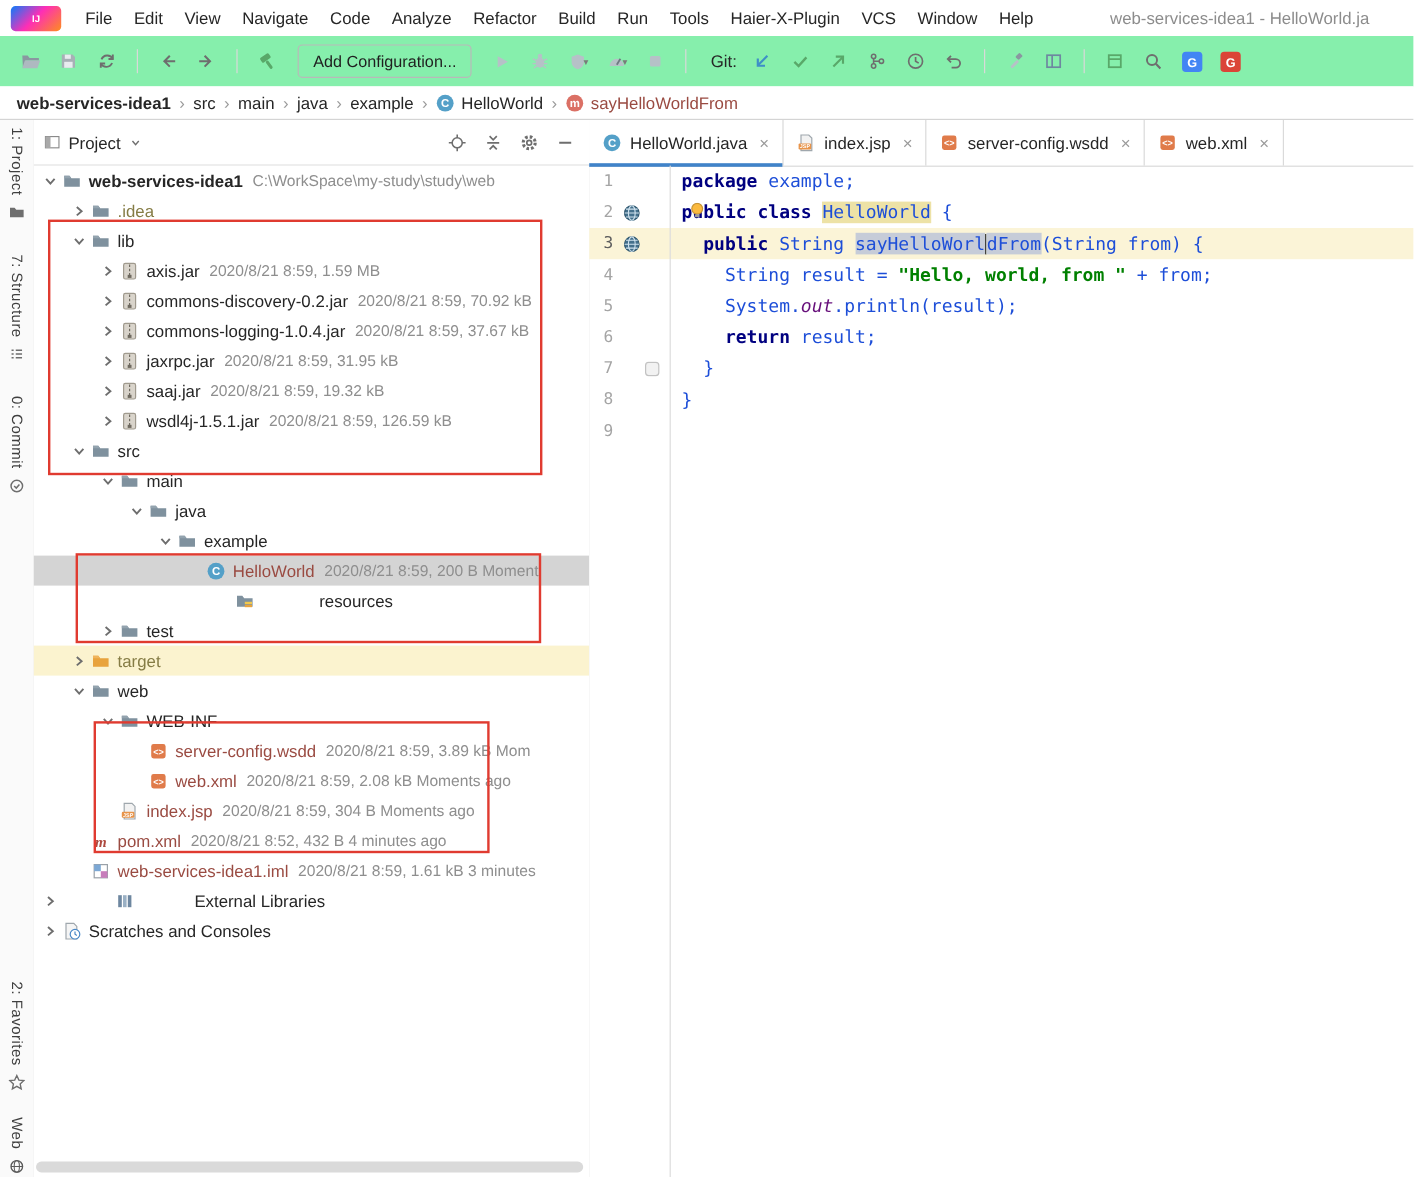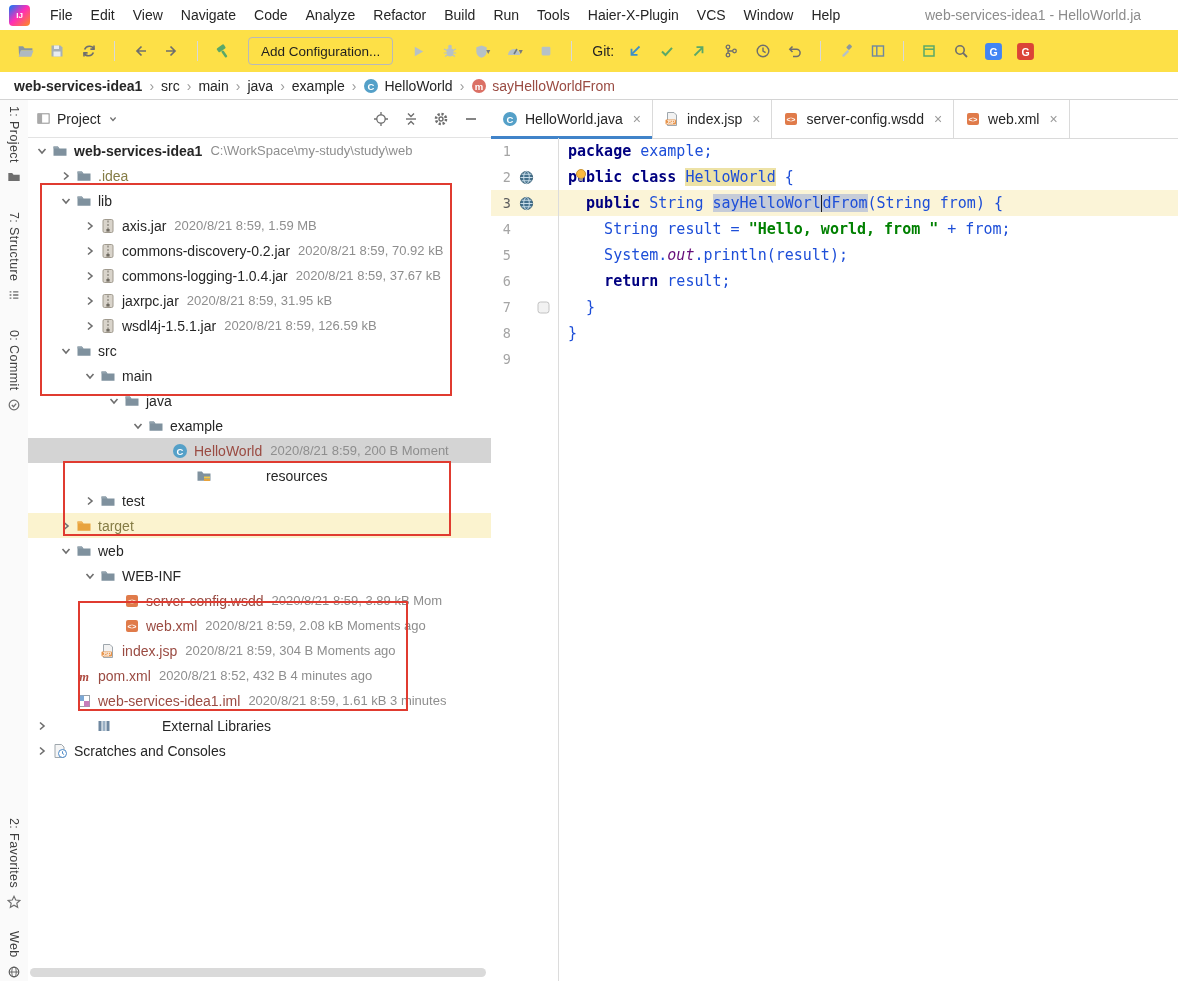--- a/index.html
+++ b/index.html
@@ -5,28 +5,28 @@
   html,body{margin:0;padding:0;}
   body{
     width:1178px;height:981px;position:relative;overflow:hidden;
     background:#ffffff;font-family:"Liberation Sans",sans-serif;color:#262626;
     -webkit-font-smoothing:antialiased;
   }
   .ic{display:inline-flex;align-items:center;justify-content:center;flex:none;}
 
   
   .menubar{position:absolute;top:0;left:0;right:0;height:30px;background:#fff;display:flex;align-items:center;font-size:14px;}
-  .logo{width:21px;height:21px;margin:0 11px 0 9px;border-radius:4px;flex:none;
+  .logo{width:42px;height:21px;margin:0 11px 0 9px;border-radius:4px;flex:none;
     background:linear-gradient(135deg,#087CFA 0%,#FE2EB6 48%,#FD8E1D 100%);
     display:flex;align-items:center;justify-content:center;color:#fff;font-size:8px;font-weight:bold;}
   .menu-item{padding:0 9px;cursor:default;white-space:nowrap;}
   .window-title{position:absolute;left:925px;top:7px;width:260px;overflow:hidden;white-space:nowrap;color:#8C8C8C;font-size:14px;}
 
   
-  .toolbar{position:absolute;top:30px;left:0;right:0;height:42px;background:#fde047;display:flex;align-items:center;padding-left:10px;}
+  .toolbar{position:absolute;top:30px;left:0;right:0;height:42px;background:#86efac;display:flex;align-items:center;padding-left:10px;}
   .tb-btn{width:30px;height:28px;display:flex;align-items:center;justify-content:center;border-radius:3px;flex:none;}
   .tb-sep{width:1px;height:20px;background:#D9D9D9;margin:0 8px;flex:none;}
   .tb-caret{font-size:8px;color:#7A7A7A;margin-left:-3px;}
   .add-config{height:26px;border:1px solid #B9B9B9;border-radius:4px;padding:0 12px;display:flex;align-items:center;font-size:13.5px;color:#1F1F1F;margin:0 8px;white-space:nowrap;}
   .tb-label{font-size:14px;color:#262626;margin:0 4px 0 10px;}
 
   
   .navbar{position:absolute;top:72px;left:0;right:0;height:27px;border-bottom:1px solid #D4D4D4;background:#fff;display:flex;align-items:center;padding-left:14px;font-size:14px;}
   .bc-item{display:flex;align-items:center;gap:5px;white-space:nowrap;}
   .bc-sep{color:#9B9B9B;margin:0 7px;}
@@ -494,20 +494,36 @@
         </span>
         <span class="t-ic">
           <svg width="16" height="16" viewBox="0 0 16 16">
             <rect x="3" y="1.5" width="10" height="13" rx="1.5" fill="#D9D4CB" stroke="#A09A8E"></rect>
             <path d="M8 2.5v9" stroke="#6F6A60" stroke-dasharray="2 1.5" fill="none"></path>
             <rect x="6.4" y="11" width="3.2" height="2.6" fill="#6F6A60"></rect>
           </svg>
         </span>
         <span class="t-label">jaxrpc.jar</span>
         <span class="t-meta">2020/8/21 8:59, 31.95 kB</span>
+      </div>
+      <div class="t-row" style="padding-left: 54px;">
+        <span class="t-chev">
+          <svg width="16" height="16" viewBox="0 0 16 16">
+            <path d="M6 4.5l4 3.5-4 3.5" fill="none" stroke="#6E6E6E" stroke-width="1.6"></path>
+          </svg>
+        </span>
+        <span class="t-ic">
+          <svg width="16" height="16" viewBox="0 0 16 16">
+            <rect x="3" y="1.5" width="10" height="13" rx="1.5" fill="#D9D4CB" stroke="#A09A8E"></rect>
+            <path d="M8 2.5v9" stroke="#6F6A60" stroke-dasharray="2 1.5" fill="none"></path>
+            <rect x="6.4" y="11" width="3.2" height="2.6" fill="#6F6A60"></rect>
+          </svg>
+        </span>
+        <span class="t-label">saaj.jar</span>
+        <span class="t-meta">2020/8/21 8:59, 19.32 kB</span>
       </div>
       <div class="t-row" style="padding-left: 54px;">
         <span class="t-chev">
           <svg width="16" height="16" viewBox="0 0 16 16">
             <path d="M6 4.5l4 3.5-4 3.5" fill="none" stroke="#6E6E6E" stroke-width="1.6"></path>
           </svg>
         </span>
         <span class="t-ic">
           <svg width="16" height="16" viewBox="0 0 16 16">
             <rect x="3" y="1.5" width="10" height="13" rx="1.5" fill="#D9D4CB" stroke="#A09A8E"></rect>

